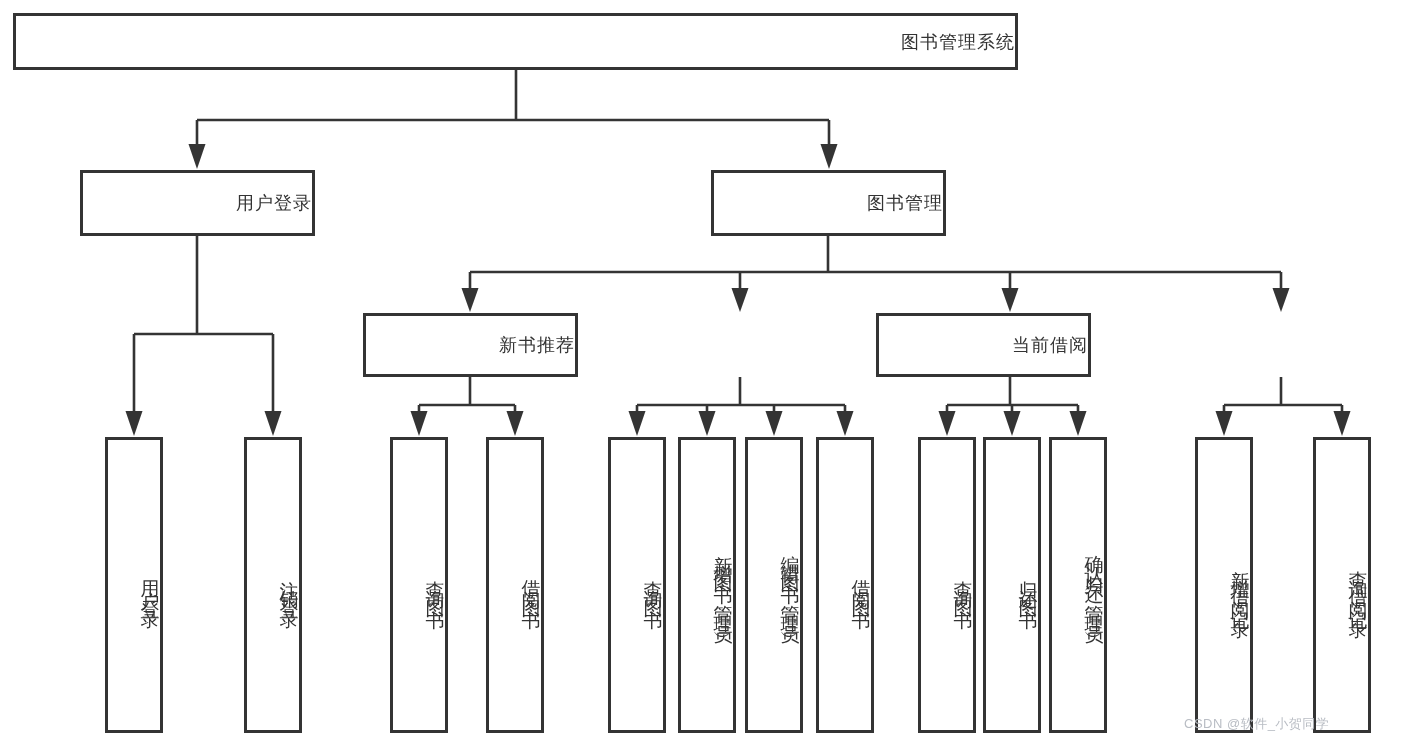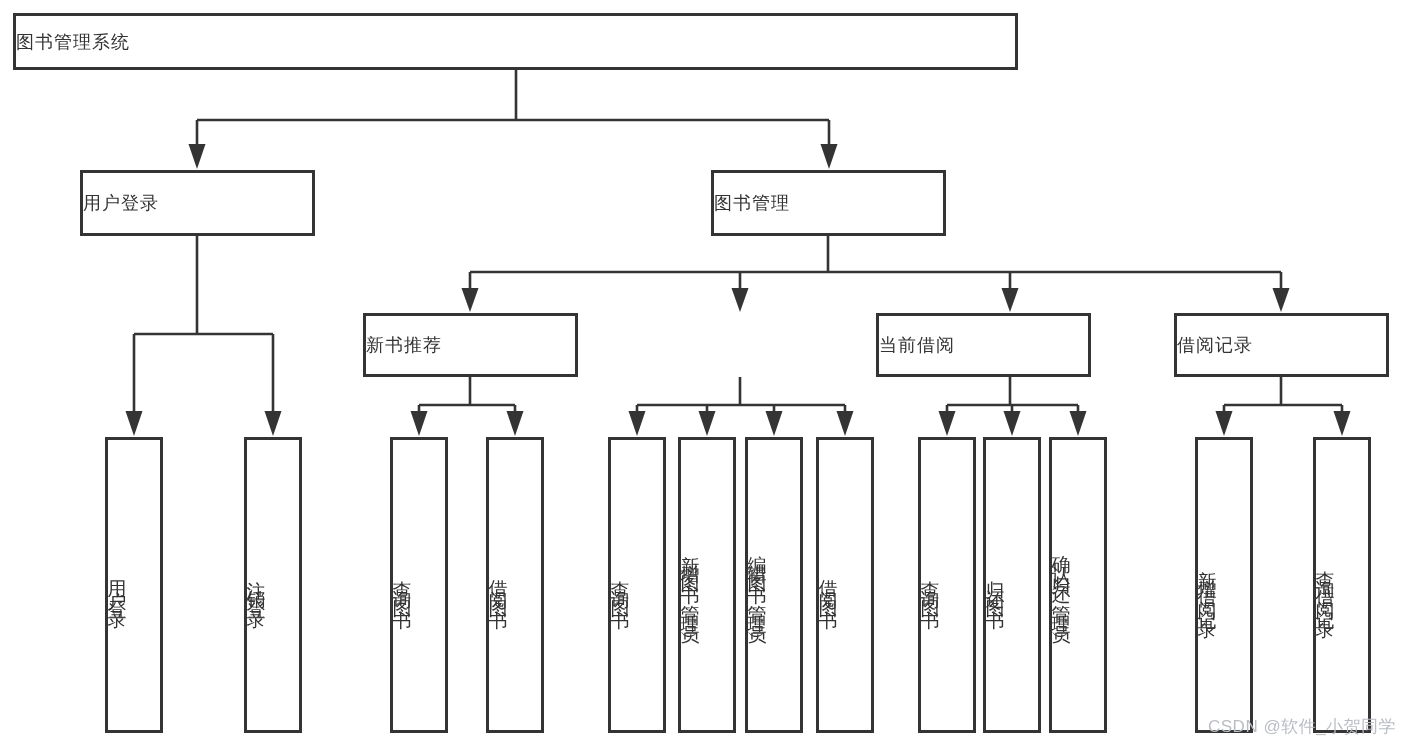--- a/index.html
+++ b/index.html
@@ -11,21 +11,21 @@
     overflow:hidden;
   }
   .connectors{position:absolute;left:0;top:0;width:1405px;height:747px;}
   .node{
     position:absolute;
     box-sizing:border-box;
     background:#ffffff;
     border:3px solid #343434;
     display:flex;
     align-items:center;
-    justify-content:flex-start;
+    justify-content:flex-end;
     color:#333333;
   }
   .hlabel{
     font-size:18px;
     letter-spacing:1px;
     white-space:nowrap;
     line-height:1;
   }
   .l2{top:170px;width:235px;height:66px;}
   .l3{top:313px;width:215px;height:64px;}
@@ -34,25 +34,24 @@
     writing-mode:vertical-rl;
     text-orientation:mixed;
     font-size:19px;
     letter-spacing:10px;
     line-height:1;
     white-space:nowrap;
   }
   .watermark{
     position:absolute;
     left:1184px;top:715px;
-    font-size:17px;
+    font-size:13px;
     color:#b9bdc4;
     letter-spacing:0.5px;
     white-space:nowrap;
-    margin-left:24px;
   }
 </style>
 </head>
 <body>
 
 <div class="canvas">
 
   <svg class="connectors" width="1405" height="747" viewBox="0 0 1405 747" xmlns="http://www.w3.org/2000/svg">
     <g stroke="#343434" stroke-width="2.6" fill="none">
       <path d="M516 70 V121 M197 120 H829 M197 120 V150 M829 120 V150"></path>
@@ -96,23 +95,20 @@
   <div class="node l2" style="left:711px">
     <span class="hlabel">图书管理</span>
   </div>
 
   <div class="node l3" style="left:363px">
     <span class="hlabel">新书推荐</span>
   </div>
   <div class="node l3" style="left:876px">
     <span class="hlabel">当前借阅</span>
   </div>
-  <div class="node l3" style="left:1174px">
-    <span class="hlabel">借阅记录</span>
-  </div>
 
   <div class="node leaf" style="left:105px">
     <span class="vlabel">用户登录</span>
   </div>
   <div class="node leaf" style="left:244px">
     <span class="vlabel">注销登录</span>
   </div>
 
   <div class="node leaf" style="left:390px">
     <span class="vlabel">查询图书</span>

